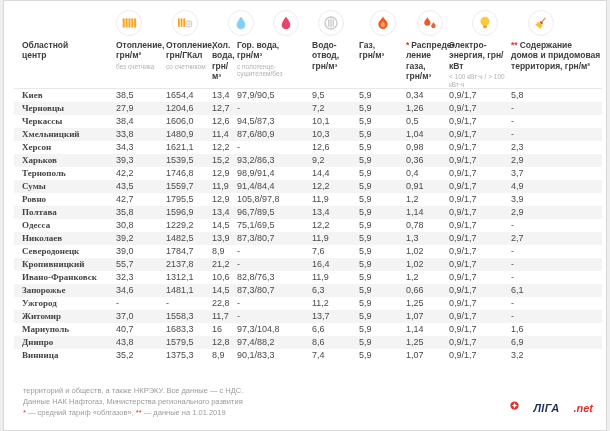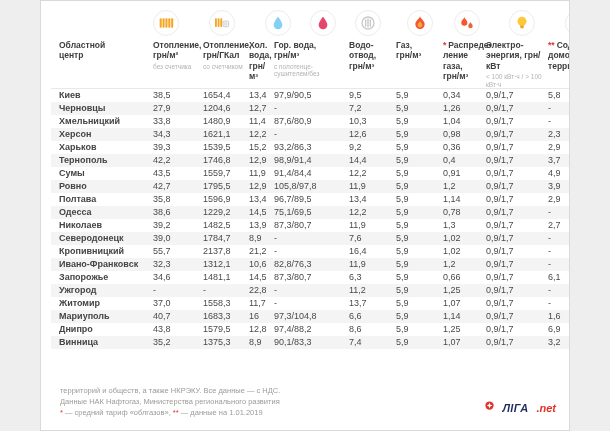--- a/index.html
+++ b/index.html
@@ -1,17 +1,17 @@
 <!DOCTYPE html>
 <html><head>
 <meta charset="utf-8">
 <style>
   html,body { margin:0; padding:0; background:#eee; }
   .page {
-    position:relative; width:530px; height:431px; margin:0 auto;
+    position:relative; width:604px; height:431px; margin:0 auto;
     background:#ffffff; border:1px solid #d9d9d9; box-sizing:border-box;
     font-family:"Liberation Sans","DejaVu Sans",sans-serif; overflow:hidden;
   }
   .table-wrap { position:absolute; left:10px; top:9px; }
   table { border-collapse:collapse; table-layout:fixed; width:588px; }
   thead th {
     text-align:left; vertical-align:top; padding:0; height:66px;
     border-bottom:1px solid #e8e8e8; font-weight:normal; overflow:visible;
   }
   .icon-circle {
@@ -34,31 +34,31 @@
   thead th:nth-child(8) .icon-circle { margin-left:11px; }
   thead th:nth-child(9) .icon-circle { margin-left:23px; }
   thead th:nth-child(10) .icon-circle { margin-left:17px; }
   thead th:nth-child(5) .label, thead th:nth-child(5) .sub { }
   tbody td {
     font-size:9px; color:#4a4a4a; height:13px; padding:0;
     white-space:pre; overflow:visible; line-height:13px;
   }
   tbody tr:nth-child(even) { background:#f4f4f5; }
   td.city, th.city-th { padding-left:8px; }
-  td.city { font-weight:bold; color:#454545; }
+  td.city { font-weight:bold; color:#454545;font-family:Liberation Serif, serif; }
   .star { color:#e0332c; font-weight:bold; }
   .star:not(:empty) { margin-right:2px; }
   .footer {
     position:absolute; left:19px; bottom:11px;
     font-size:7.5px; color:#9b9b9b; line-height:1.45;
   }
   .footer .star { font-weight:normal; margin-right:0; }
   .logo {
     position:absolute; right:13px; bottom:15px;
-    display:flex; align-items:center; gap:8px;
+    display:flex; align-items:center; gap:14px;
     font-style:italic; font-weight:bold; font-size:11px;
   }
   .logo-icon svg { width:9px; height:9px; display:block; margin-bottom:5px; }
   .logo-name { color:#1e2f5e; letter-spacing:0.3px; }
   .logo-suffix { color:#e0332c; }
 </style>
 </head>
 <body>
 
 <div class="page">
@@ -228,20 +228,32 @@
             <td>1204,6</td>
             <td>12,7</td>
             <td>-</td>
             <td>7,2</td>
             <td>5,9</td>
             <td>1,26</td>
             <td>0,9/1,7</td>
             <td>-</td>
           </tr>
           <tr>
+            <td class="city">Черкассы</td>
+            <td>38,4</td>
+            <td>1606,0</td>
+            <td>12,6</td>
+            <td>94,5/87,3</td>
+            <td>10,1</td>
+            <td>5,9</td>
+            <td>0,5</td>
+            <td>0,9/1,7</td>
+            <td>-</td>
+          </tr>
+          <tr>
             <td class="city">Хмельницкий</td>
             <td>33,8</td>
             <td>1480,9</td>
             <td>11,4</td>
             <td>87,6/80,9</td>
             <td>10,3</td>
             <td>5,9</td>
             <td>1,04</td>
             <td>0,9/1,7</td>
             <td>-</td>
@@ -313,21 +325,21 @@
             <td>13,4</td>
             <td>96,7/89,5</td>
             <td>13,4</td>
             <td>5,9</td>
             <td>1,14</td>
             <td>0,9/1,7</td>
             <td>2,9</td>
           </tr>
           <tr>
             <td class="city">Одесса</td>
-            <td>38,6</td>
+            <td>30,8</td>
             <td>1229,2</td>
             <td>14,5</td>
             <td>75,1/69,5</td>
             <td>12,2</td>
             <td>5,9</td>
             <td>0,78</td>
             <td>0,9/1,7</td>
             <td>-</td>
           </tr>
           <tr>

